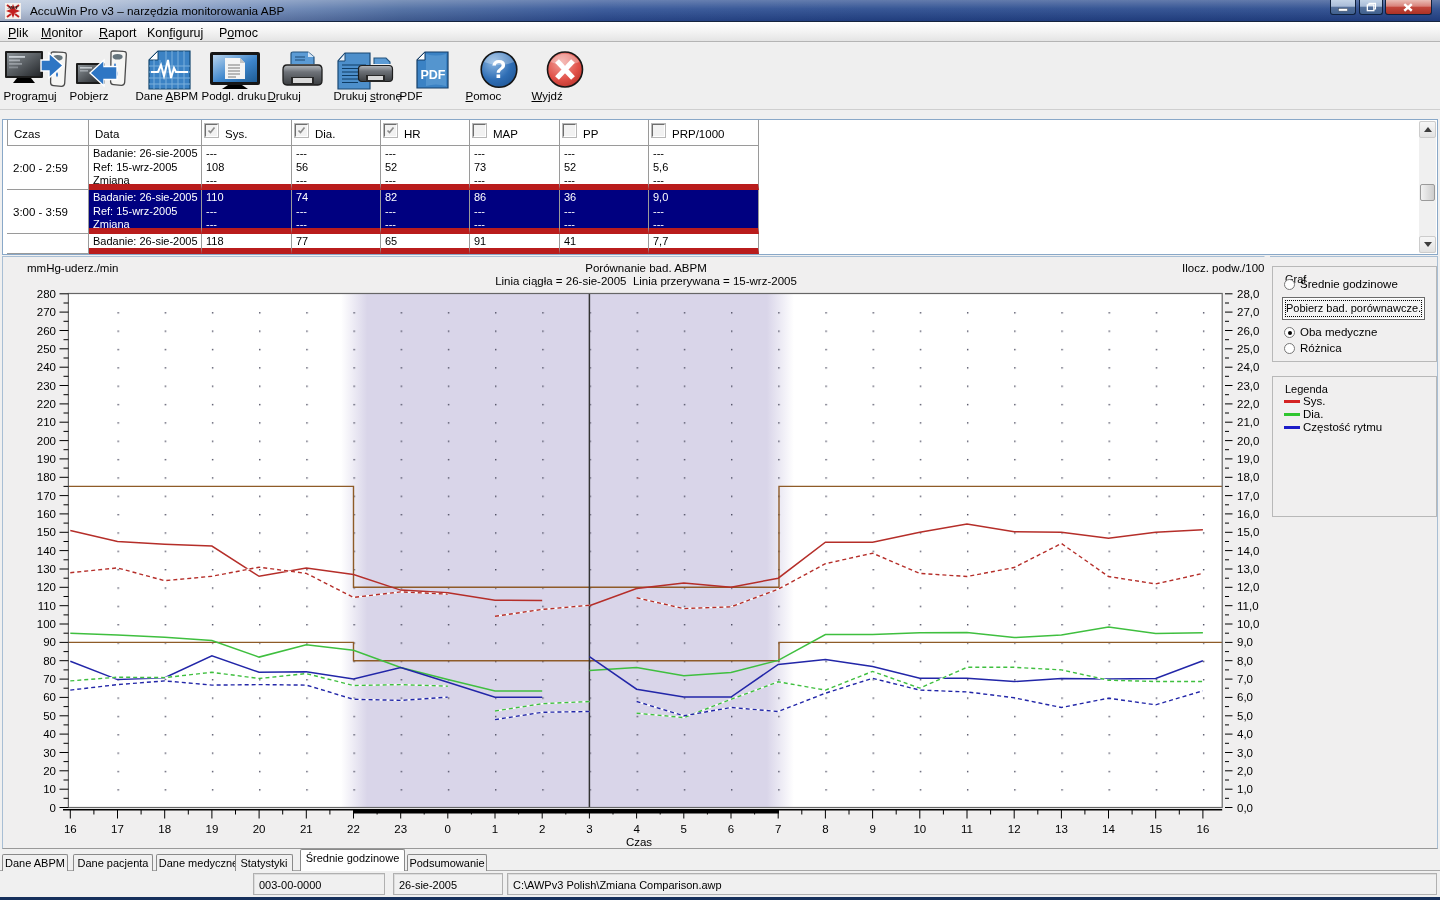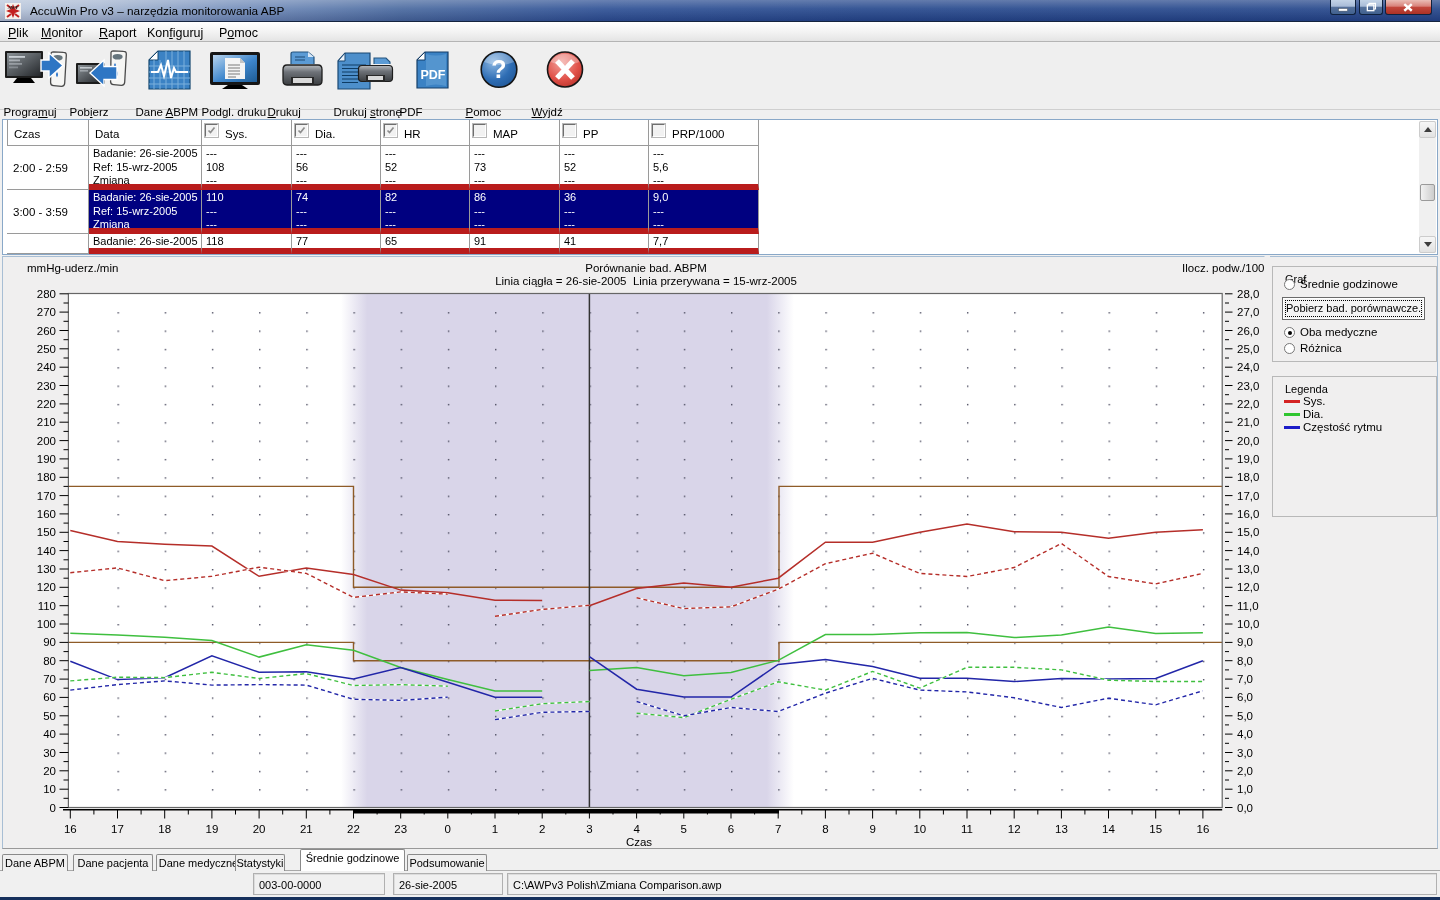--- a/index.html
+++ b/index.html
@@ -13,21 +13,21 @@
 .wb { position:absolute; top:0; height:15px; border:1px solid #10213d; border-top:none; }
 #wb-min { right:80px; width:26px; border-radius:0 0 3px 3px; background:linear-gradient(180deg,#c3d3e7 0%,#a9bcd8 45%,#56719c 50%,#41618f 100%); }
 #wb-max { right:53px; width:24px; border-radius:0 0 3px 3px; background:linear-gradient(180deg,#c3d3e7 0%,#a9bcd8 45%,#56719c 50%,#41618f 100%); }
 #wb-cls { right:4px; width:47px; border-radius:0 0 3px 3px; background:linear-gradient(180deg,#eabdb6 0%,#d88179 45%,#c4473c 50%,#ac3226 100%); }
 .wbg { position:absolute; left:0; top:0; width:100%; height:100%; }
 #menubar { position:absolute; left:0; top:22px; width:1440px; height:20px;
   background:linear-gradient(180deg,#ffffff 0%,#f2f2f2 55%,#e4e4e4 100%); border-bottom:1px solid #b4b4b4; }
 .mi { position:absolute; top:4px; font-size:12.5px; color:#000; }
 #toolbar { position:absolute; left:0; top:43px; width:1440px; height:67px; background:#efefef; border-bottom:1px solid #cfcfcf; }
 .tbi { position:absolute; top:7px; width:66px; text-align:left; }
-.tbl { font-size:11.5px; color:#000; margin-top:16px; white-space:nowrap; }
+.tbl { font-size:11.5px; color:#000; margin-top:0; white-space:nowrap; }
 #tablewrap { position:absolute; left:2px; top:119px; width:1436px; height:136px; background:#fff; border:1px solid #89a8c8; }
 #thead { position:absolute; left:0; top:0; width:1413px; height:26px; background:#fff; }
 .hc { position:absolute; top:0; height:26px; border-right:1px solid #9a9a9a; border-bottom:1px solid #9a9a9a; background:#fff; }
 .ht { position:absolute; left:6px; top:8px; font-size:11.5px; }
 .hc .cb ~ .ht { left:23px; }
 .cb { position:absolute; left:3px; top:4px; width:13px; height:13px; border-top:1.5px solid #6e6e6e; border-left:1.5px solid #6e6e6e; border-right:1px solid #fff; border-bottom:1px solid #fff; background:#f2f2f2; box-shadow:0 0 0 1px #b8b8b8; }
 .cb svg { position:absolute; left:0.5px; top:0.5px; }
 .drow { position:absolute; left:0; width:1413px; background:#fff; overflow:hidden; }
 .drow.sel .dc { background:#000080; color:#fff; }
 .czas { position:absolute; top:0; font-size:11.5px; text-align:left; padding-left:6px; color:#000; background:#fff; border-right:1px solid #9a9a9a; border-bottom:1px solid #9a9a9a; }
@@ -843,21 +843,21 @@
         <div class="lglab" style="top:31px">Dia.</div>
   <div class="lgline" style="top:49px;background:#1c1cc8"></div>
         <div class="lglab" style="top:44px">Częstość rytmu</div>
  </div>
 </div>
 </div>
 <div id="tabs">
  <div class="tab" style="left:2px;width:66px">Dane ABPM</div>
  <div class="tab" style="left:73px;width:80px">Dane pacjenta</div>
  <div class="tab" style="left:156px;width:85px">Dane medyczne</div>
- <div class="tab" style="left:235px;width:50px">Statystyki</div>
+ <div class="tab" style="left:235px;width:58px">Statystyki</div>
  <div class="tab act" style="left:300px;width:105px">Średnie godzinowe</div>
  <div class="tab" style="left:407px;width:80px">Podsumowanie</div>
 </div>
 <div id="statusbar">
  <div class="sc" style="left:253px;width:132px">003-00-0000</div>
  <div class="sc" style="left:393px;width:110px">26-sie-2005</div>
  <div class="sc" style="left:507px;width:930px">C:\AWPv3 Polish\Zmiana Comparison.awp</div>
 </div>
 <div id="bottomedge"></div>
 

